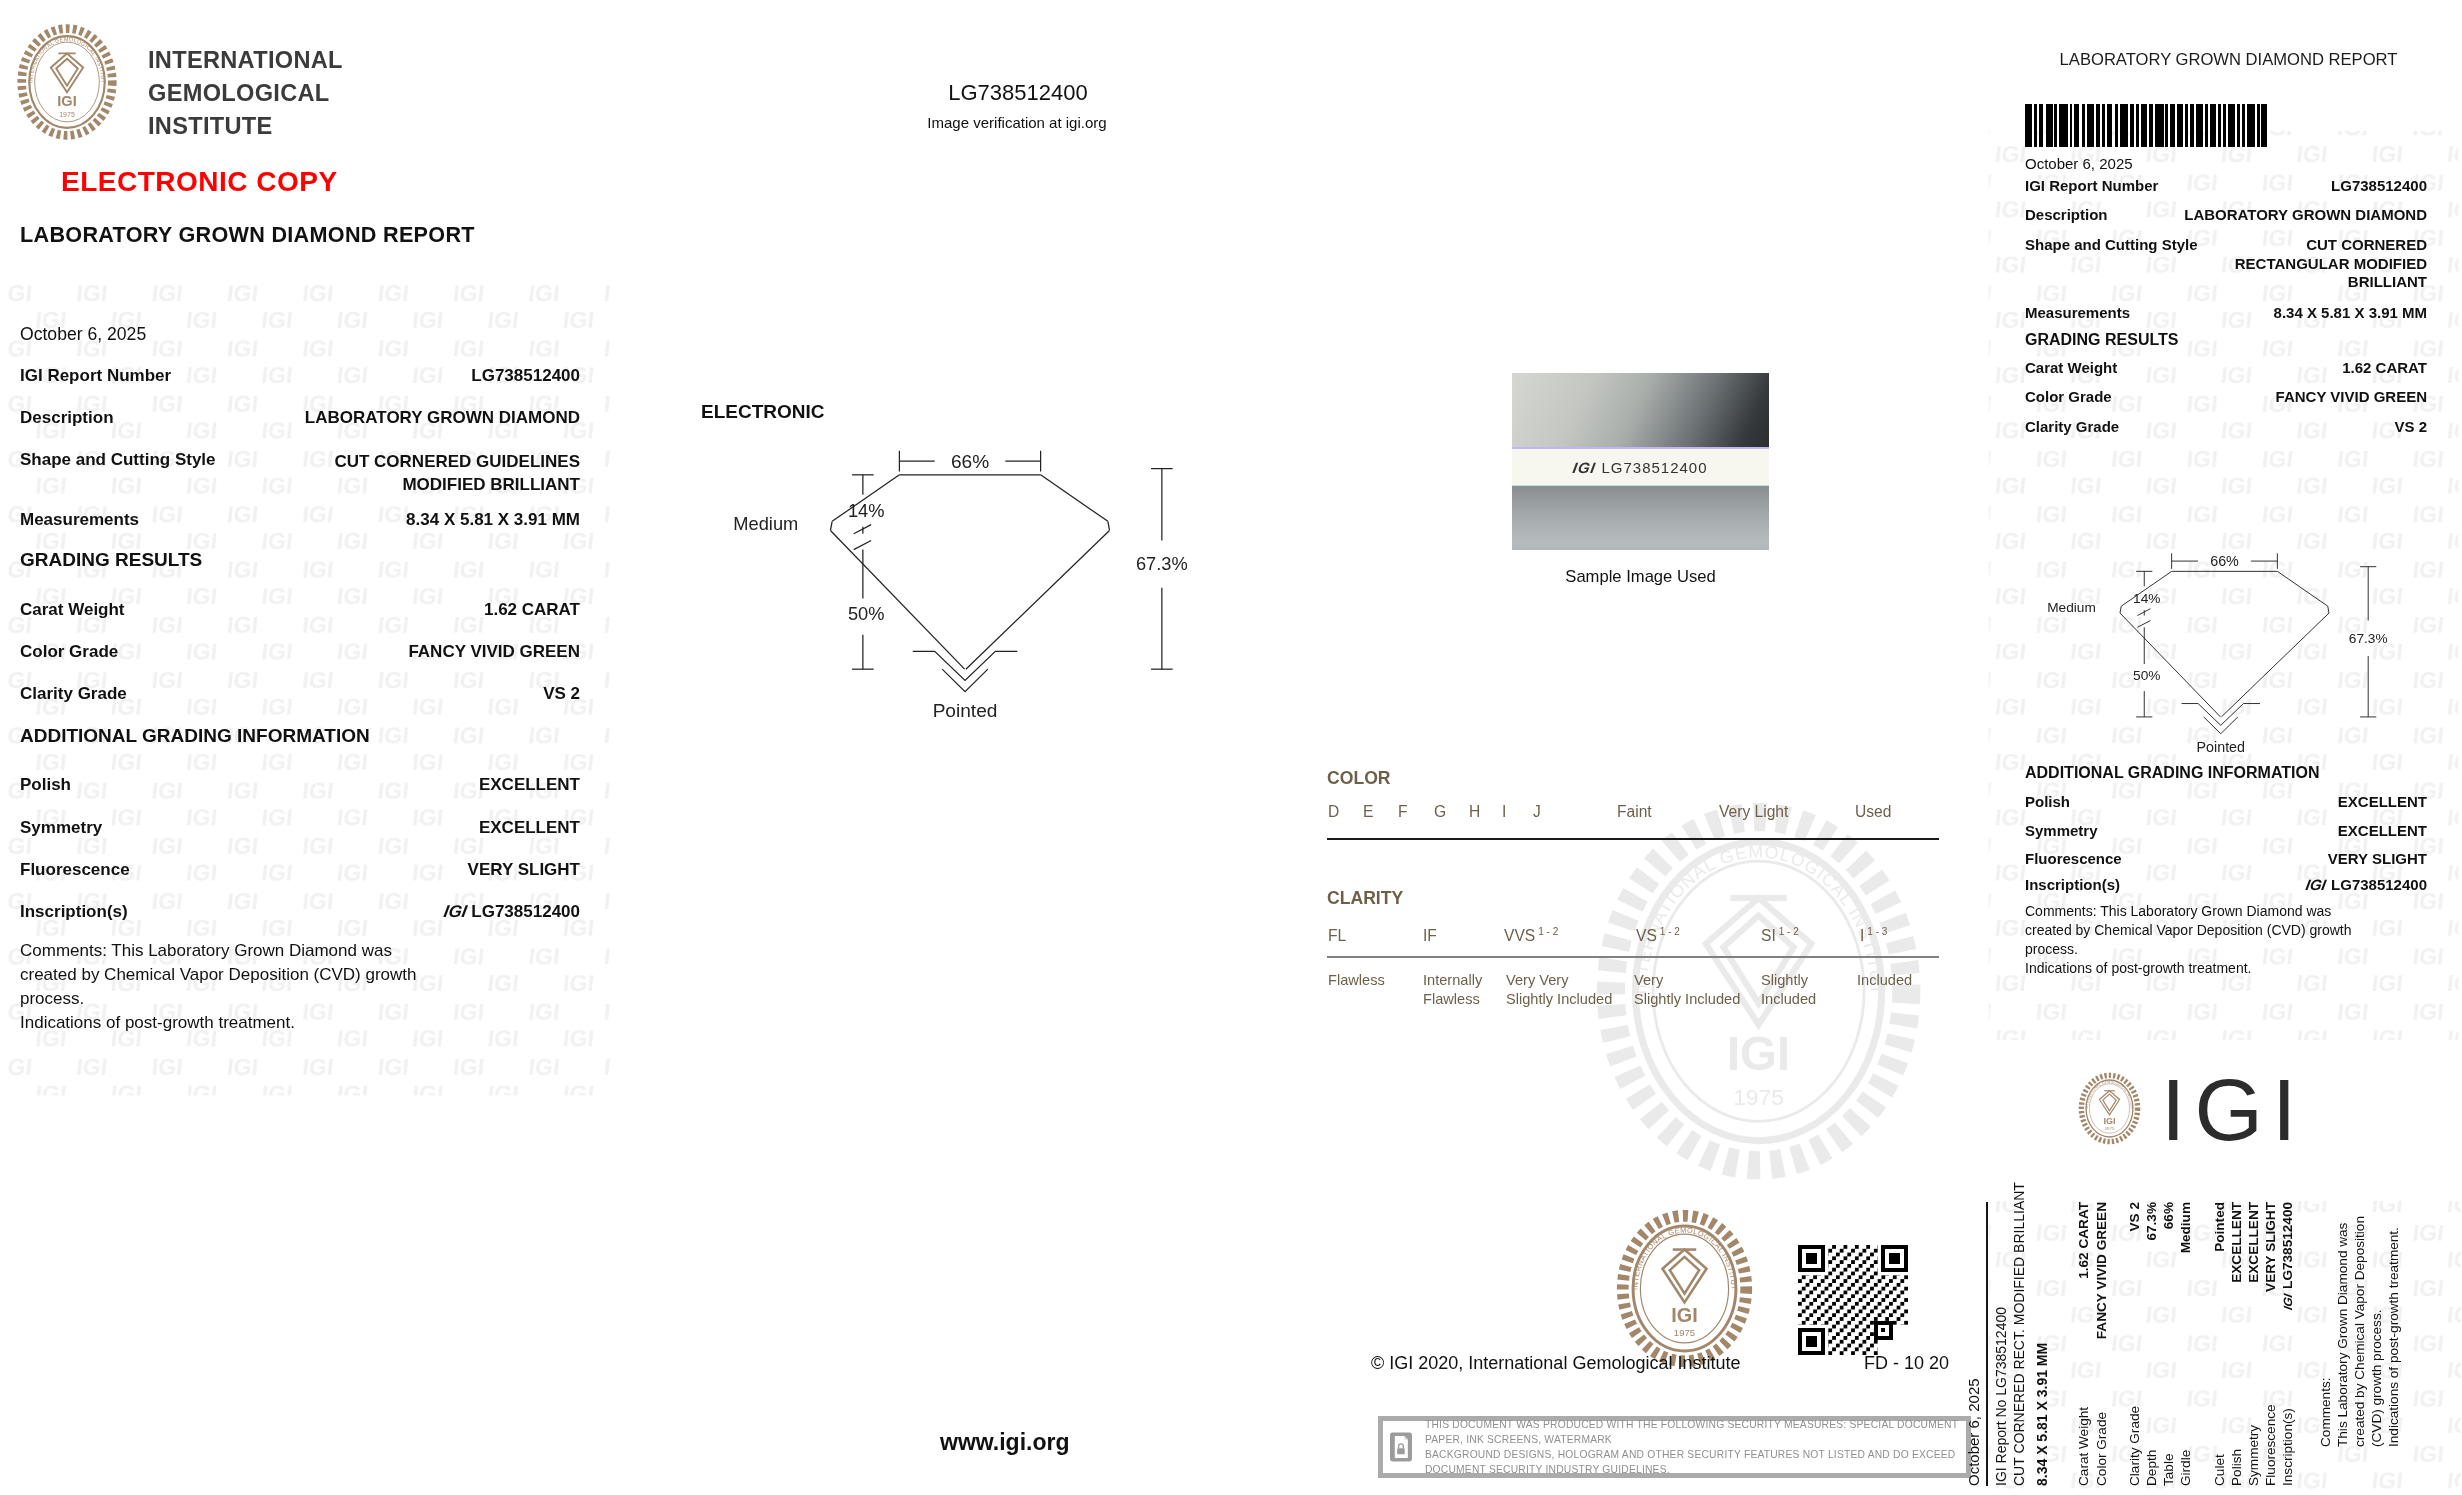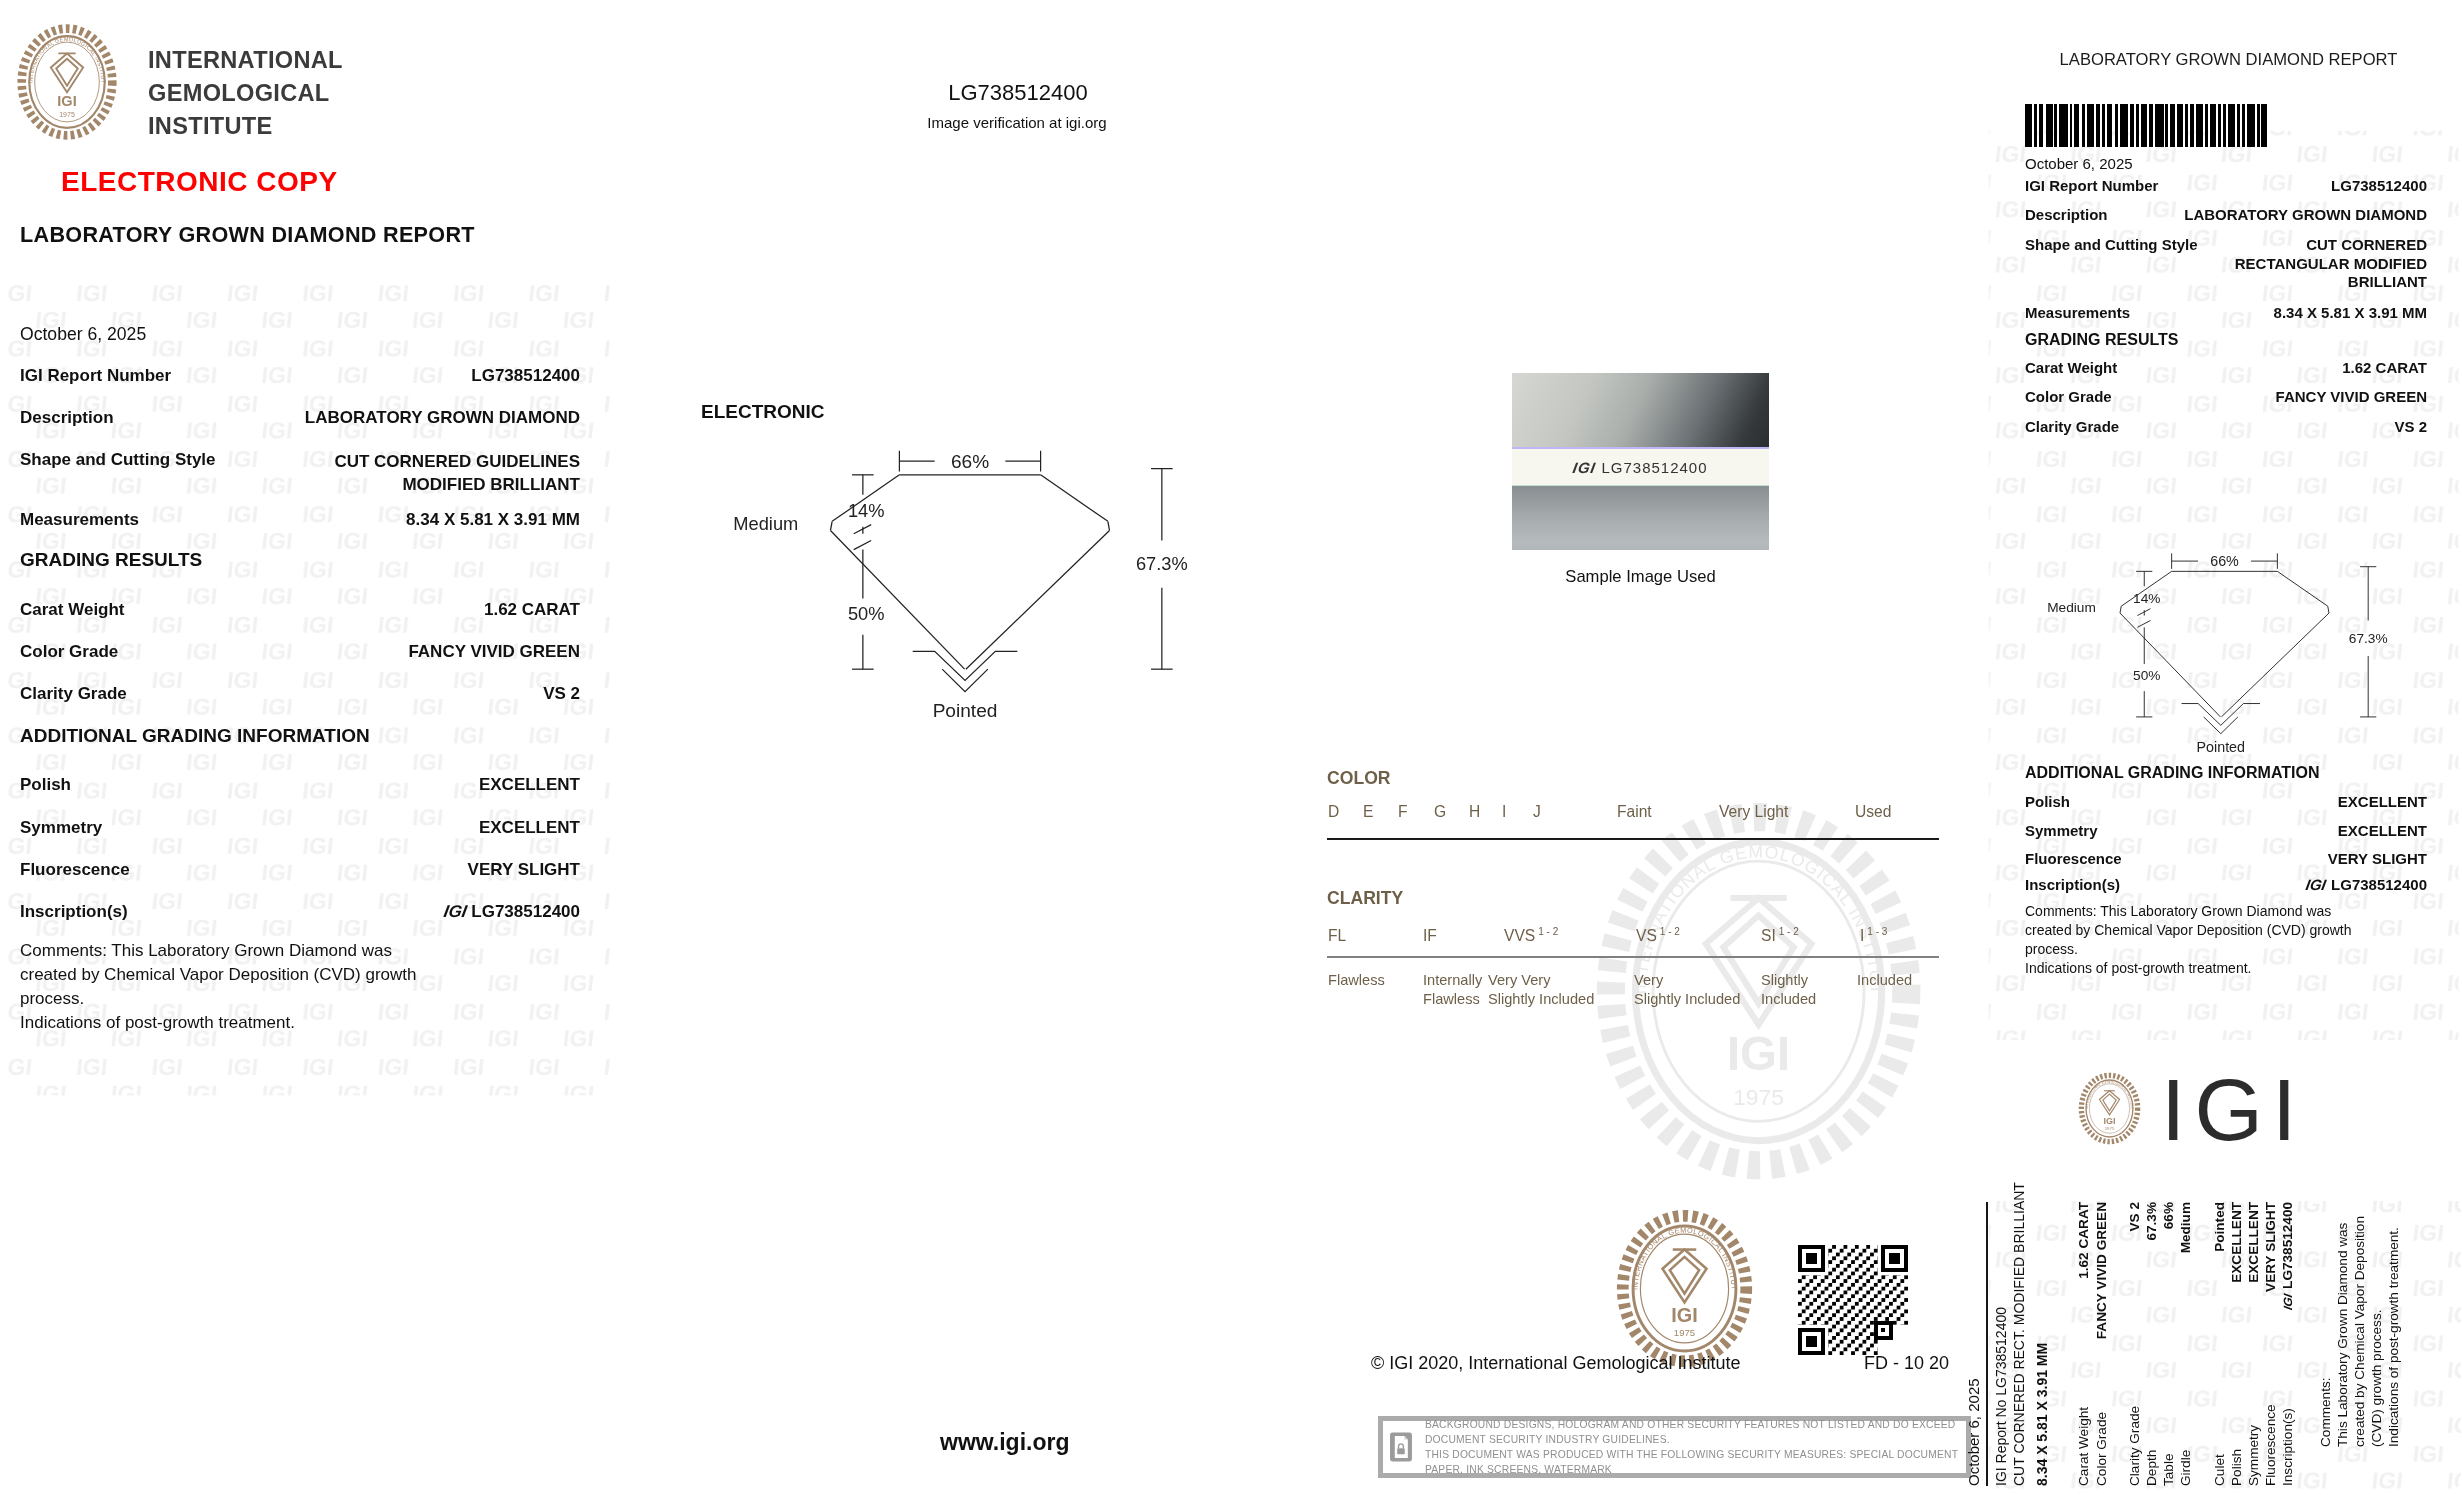--- a/index.html
+++ b/index.html
@@ -212,21 +212,21 @@
     <span class="abs" style="left:95px">IF</span>
     <span class="abs" style="left:176px"><span>VVS</span><span class="small-sup">1 - 2</span></span>
     <span class="abs" style="left:308px"><span>VS</span><span class="small-sup">1 - 2</span></span>
     <span class="abs" style="left:433px"><span>SI</span><span class="small-sup">1 - 2</span></span>
     <span class="abs" style="left:532px"><span>I</span><span class="small-sup">1 - 3</span></span>
   </div>
   <div class="abs" style="left:1327px;top:956px;width:612px;height:1.5px;background:#808080"></div>
   <div class="abs brown" style="left:1328px;top:971px;width:618px;font-size:14.6px;line-height:18.6px">
     <span class="abs" style="left:0">Flawless</span>
     <span class="abs" style="left:95px"><span>Internally</span><br><span>Flawless</span></span>
-    <span class="abs" style="left:160px"><span>Very Very</span><br><span>Slightly Included</span></span>
+    <span class="abs" style="left:178px"><span>Very Very</span><br><span>Slightly Included</span></span>
     <span class="abs" style="left:306px"><span>Very</span><br><span>Slightly Included</span></span>
     <span class="abs" style="left:433px"><span>Slightly</span><br><span>Included</span></span>
     <span class="abs" style="left:529px">Included</span>
   </div>
 
   <div class="abs" style="left:2025px;top:50px;width:407px;text-align:center;font-size:16.6px;font-weight:500;color:#1c1c1c">LABORATORY GROWN DIAMOND REPORT</div>
   <svg class="abs" style="left:2025px;top:104px;width:242px;height:43px" viewBox="0 0 510 100" preserveAspectRatio="none" shape-rendering="crispEdges">
     <g fill="#000">
       <rect x="0" width="14" height="100"></rect>
         <rect x="20" width="6" height="100"></rect>
@@ -373,22 +373,22 @@
   </div>
   <div class="abs seccard" style="left:1378px;top:1416px;width:593px;height:62px">
     <svg width="32" height="42" viewBox="0 0 64 84">
       <rect x="0" y="0" width="64" height="84" rx="7" fill="#9b9b9b"></rect>
       <path d="M14 10 h28 l10 10 v54 h-38 z" fill="#fff"></path>
       <path d="M42 10 l10 10 h-10 z" fill="#cfcfcf"></path>
       <path d="M25 46 v-6 a7 7 0 0 1 14 0 v6" stroke="#9b9b9b" stroke-width="4" fill="none"></path>
       <rect x="21" y="46" width="22" height="17" rx="2" fill="#9b9b9b"></rect>
     </svg>
     <div class="sectext">
+      <div>THIS DOCUMENT WAS PRODUCED WITH THE FOLLOWING SECURITY MEASURES:  SPECIAL DOCUMENT PAPER, INK SCREENS, WATERMARK</div>
       <div>BACKGROUND DESIGNS, HOLOGRAM AND OTHER SECURITY FEATURES NOT LISTED AND DO EXCEED DOCUMENT SECURITY INDUSTRY GUIDELINES.</div>
-      <div>THIS DOCUMENT WAS PRODUCED WITH THE FOLLOWING SECURITY MEASURES:  SPECIAL DOCUMENT PAPER, INK SCREENS, WATERMARK</div>
     </div>
   </div>
   <div class="abs hdr" style="left:940px;top:1429px;width:181px;font-size:23px">www.igi.org</div>
 
   <div class="abs" style="left:1986px;top:1202px;width:1.5px;height:284px;background:#161616"></div>
 
   <div class="abs rot-single" style="left:1965px;top:1486px;width:284px;font-size:15px">October 6, 2025</div>
   <div class="abs rot-single" style="left:1993px;top:1486px;width:284px">IGI Report No LG738512400</div>
   <div class="abs rot-single" style="left:2011px;top:1486px;width:284px">CUT CORNERED RECT. MODIFIED BRILLIANT</div>
   <div class="abs rot-single" style="left:2034px;top:1486px;width:284px;font-weight:600">8.34 X 5.81 X 3.91 MM</div>

